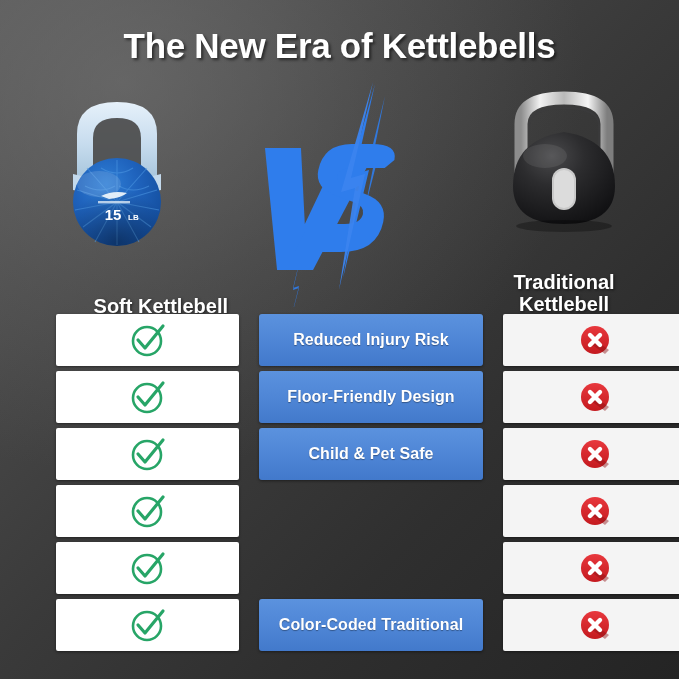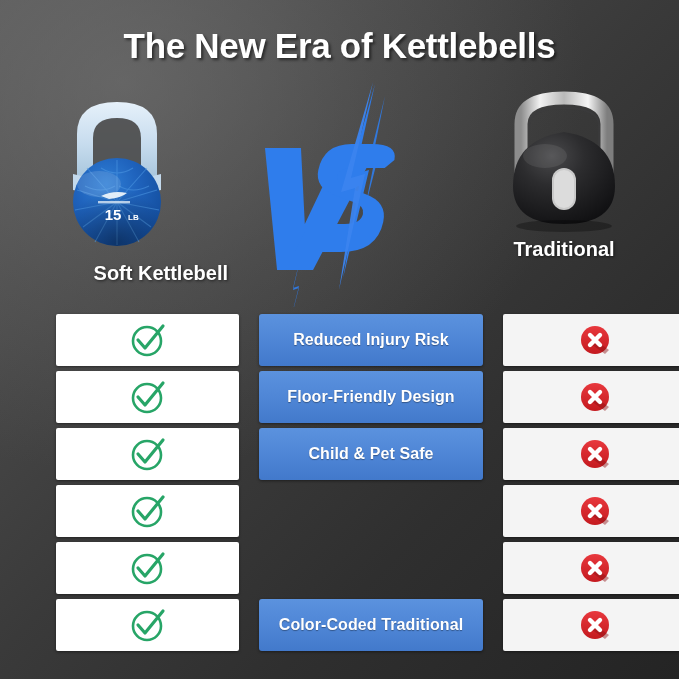--- a/index.html
+++ b/index.html
@@ -56,20 +56,21 @@
   .caption {
     position: absolute;
     left: 0;
     width: 100%;
     color: #ffffff;
     text-align: center;
     font-size: 20px;
     font-weight: bold;
     line-height: 22px;
     text-shadow: 1px 1px 3px rgba(0,0,0,0.6);
+    margin-top: 33px;
   }
   .caption-left  { top: 180px; text-align: right; }
   .caption-right { top: 156px; }
 
   
   .grid {
     position: absolute;
     left: 0;
     top: 314px;
     width: 679px;
@@ -225,20 +226,21 @@
           <ellipse cx="76" cy="74" rx="22" ry="12" fill="#ffffff" opacity="0.08"></ellipse>
 
           <rect x="83" y="86" width="24" height="42" rx="12" fill="#c9c9c9"></rect>
           <rect x="85" y="88" width="20" height="38" rx="10" fill="#dcdcdc"></rect>
 
           <ellipse cx="95" cy="144" rx="48" ry="6" fill="#000000" opacity="0.3"></ellipse>
         </svg>
       </div>
       <div class="caption caption-right">
         <div>Traditional</div>
+        <div>Kettlebell</div>
       </div>
     </div>
   </div>
 
   <div class="grid">
       <div class="row" style="top: 0px;">
         <div class="cell cell-left">
           <span class="icon-wrap"><svg width="38" height="38" viewBox="0 0 38 38">
               <circle cx="18" cy="20" r="14" fill="none" stroke="#27a567" stroke-width="2.6"></circle>
               <path d="M9 19 L16 27 L34 5" fill="none" stroke="#27a567" stroke-width="3.2" stroke-linecap="round" stroke-linejoin="round"></path>

